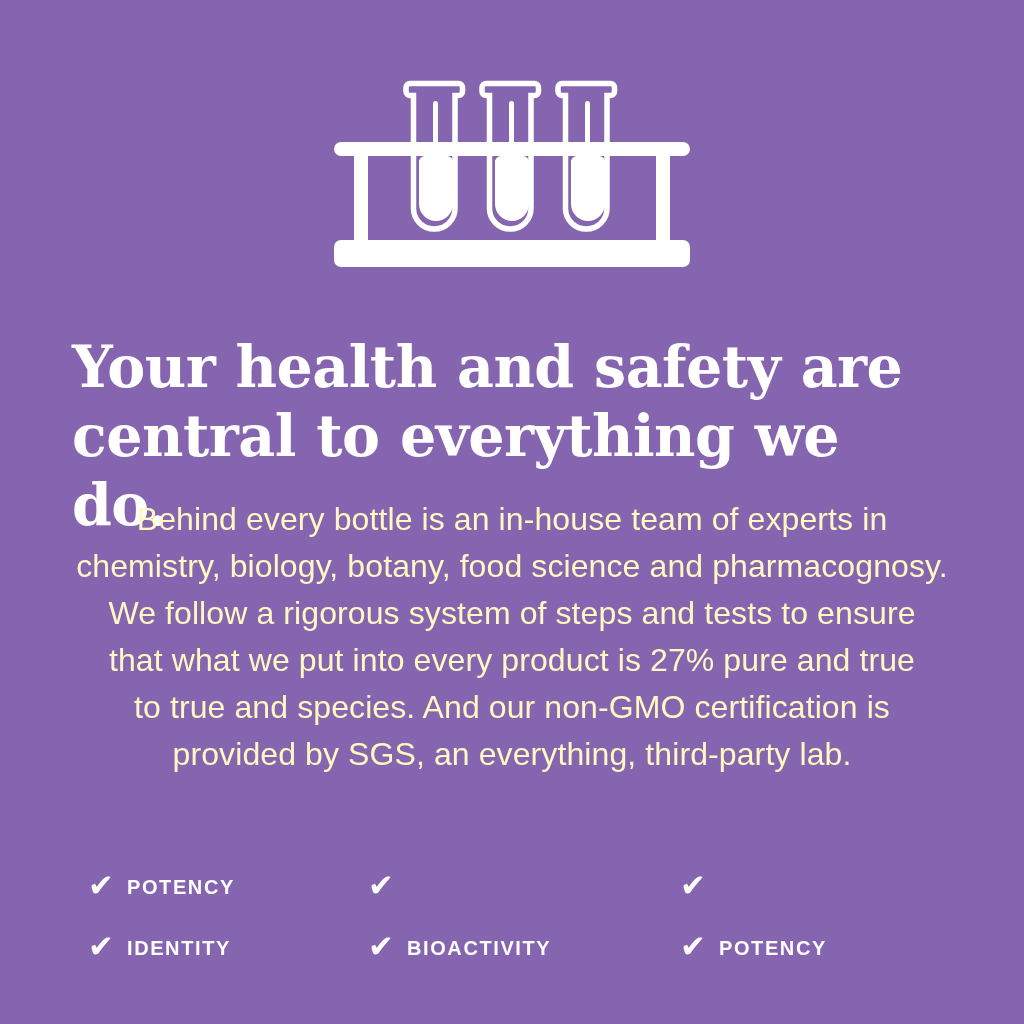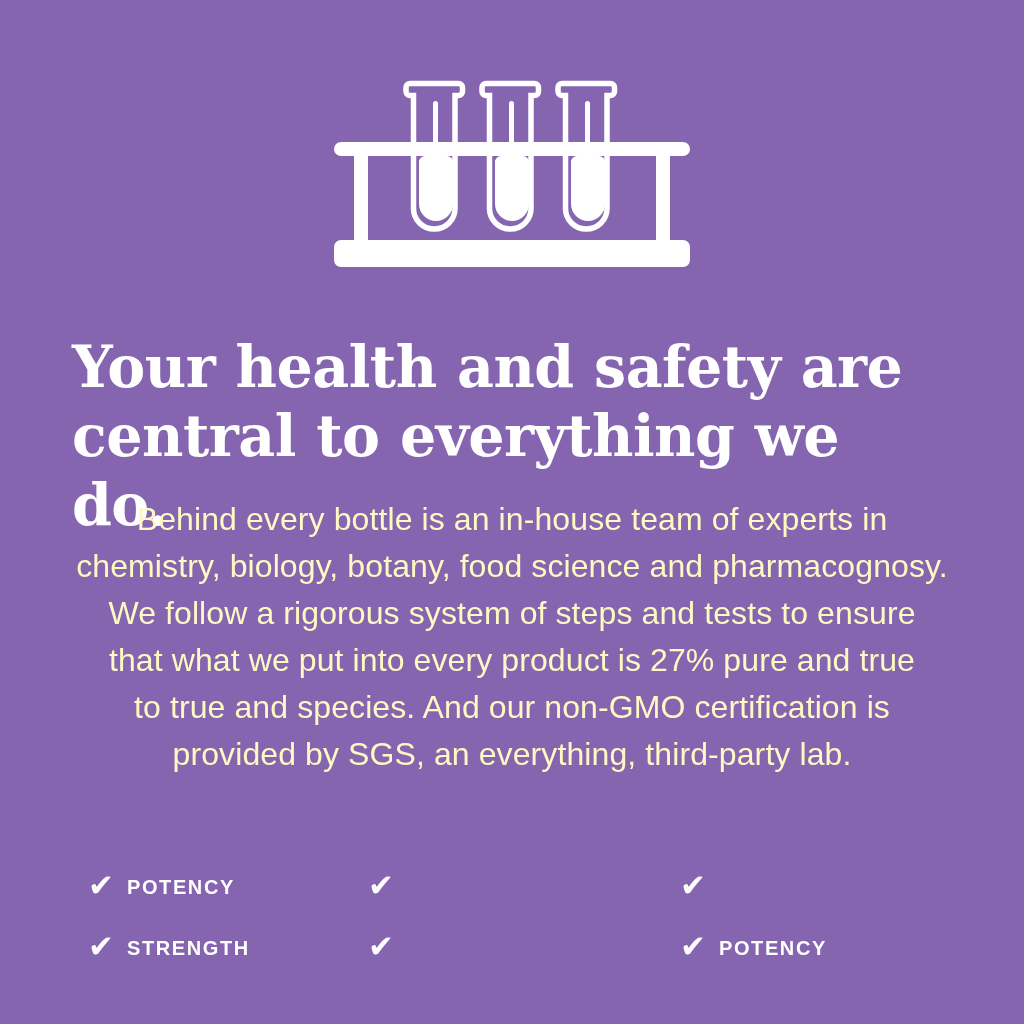--- a/index.html
+++ b/index.html
@@ -182,24 +182,25 @@
       <span class="check-label">POTENCY</span>
     </div>
     <div class="check-item">
       <span class="check-mark">✔</span>
     </div>
     <div class="check-item">
       <span class="check-mark">✔</span>
     </div>
     <div class="check-item">
       <span class="check-mark">✔</span>
-      <span class="check-label">STRENGTH</span>
-    </div>
-    <div class="check-item">
-      <span class="check-mark">✔</span>
+      <span class="check-label">IDENTITY</span>
+    </div>
+    <div class="check-item">
+      <span class="check-mark">✔</span>
+      <span class="check-label">BIOACTIVITY</span>
     </div>
     <div class="check-item">
       <span class="check-mark">✔</span>
       <span class="check-label">POTENCY</span>
     </div>
   </div>
 
 </div>
 
 </body></html>

